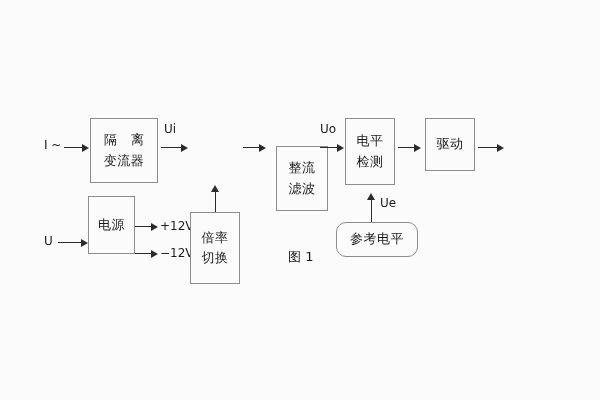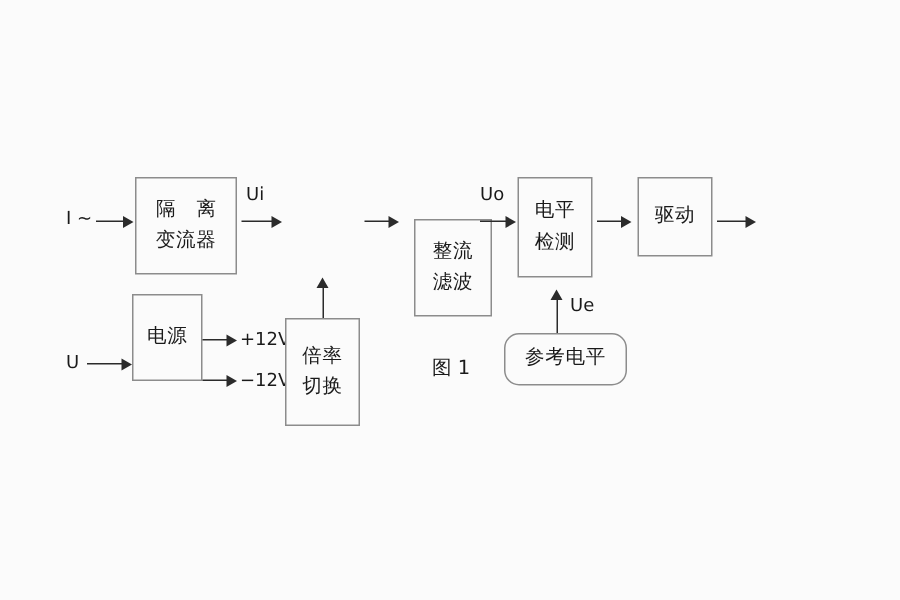--- a/index.html
+++ b/index.html
@@ -142,21 +142,21 @@
   <div class="label" style="left:160px; top:246px;">−12V</div>
 
   <div class="box" style="left:190px; top:212px; width:50px; height:72px;">
     <span class="ln">倍率</span>
     <span class="ln">切换</span>
   </div>
 
   <div class="vline" style="left:214.5px; top:192px; height:20px;"></div>
   <div class="varrow-up" style="left:211px; top:185px;"></div>
 
-  <div class="label cn" style="left:288px; top:236px;">图 1</div>
+  <div class="label cn" style="left:288px; top:248px;">图 1</div>
 
   <div class="box" style="left:336px; top:222px; width:82px; height:35px;border-radius:10px;">
     <span class="ln">参考电平</span>
   </div>
 
   <div class="vline" style="left:370.5px; top:200px; height:22px;"></div>
   <div class="varrow-up" style="left:367px; top:193px;"></div>
   <div class="label" style="left:380px; top:196px;">Ue</div>
 
 </div>

